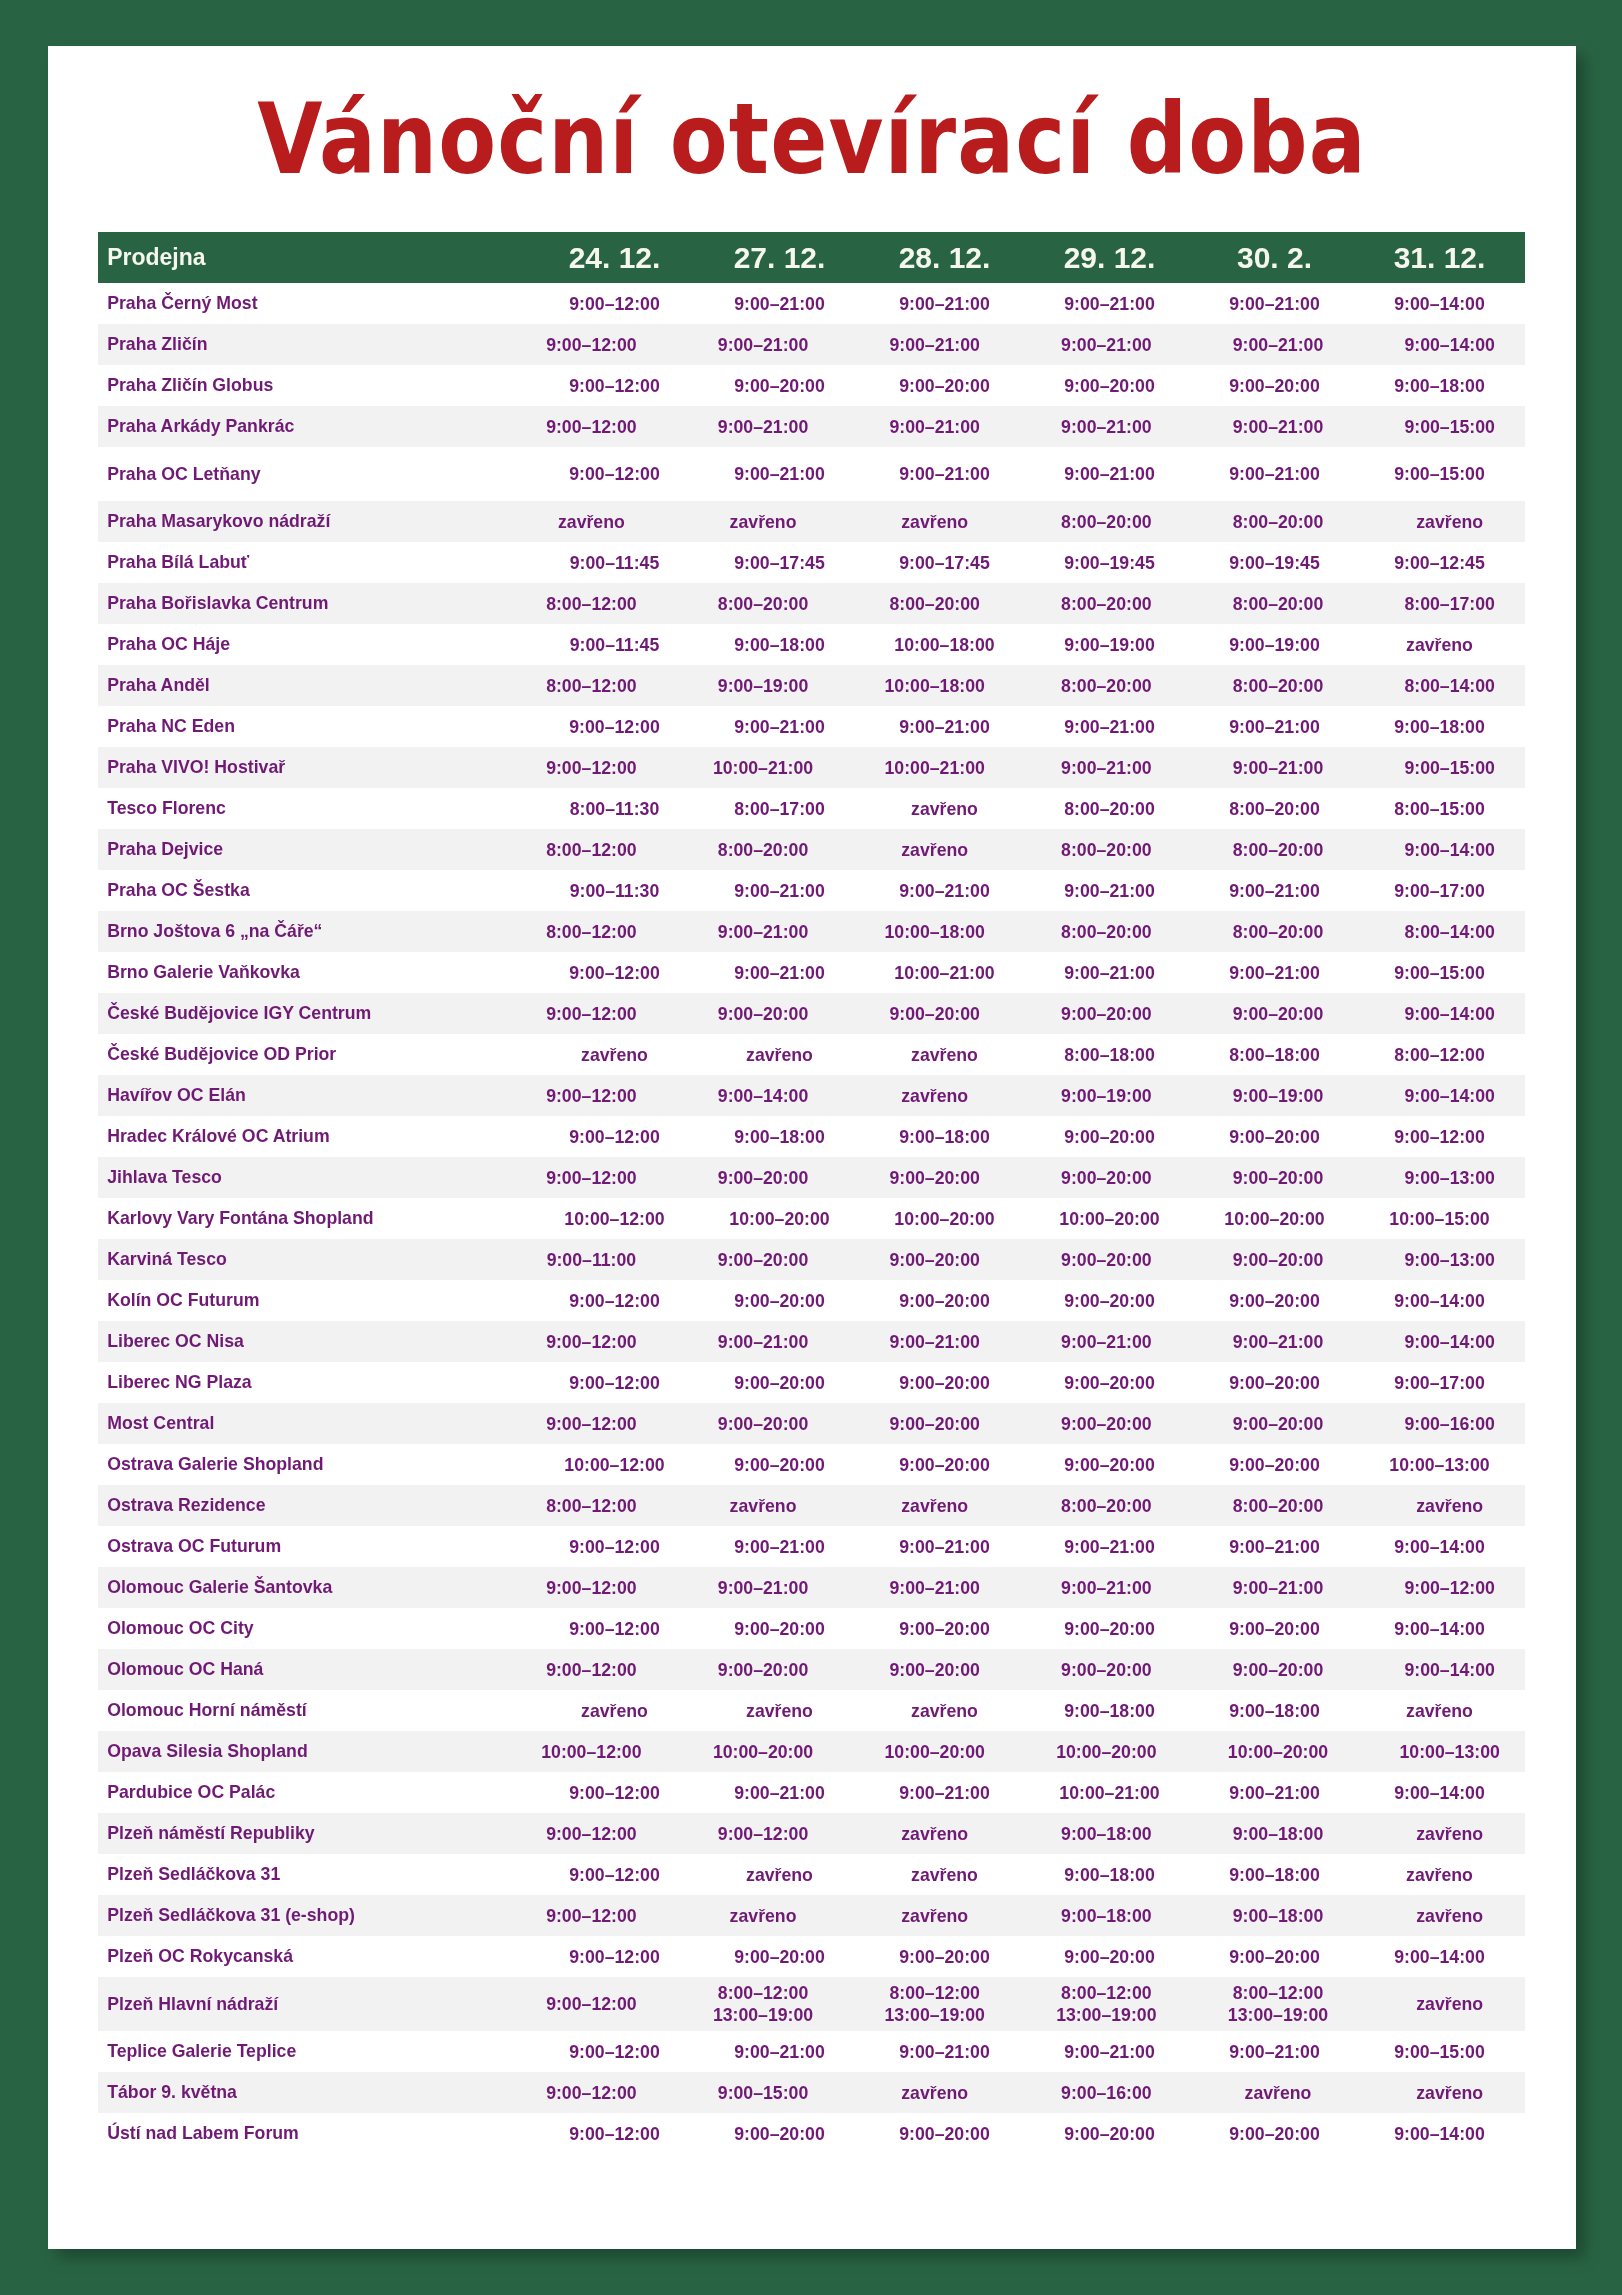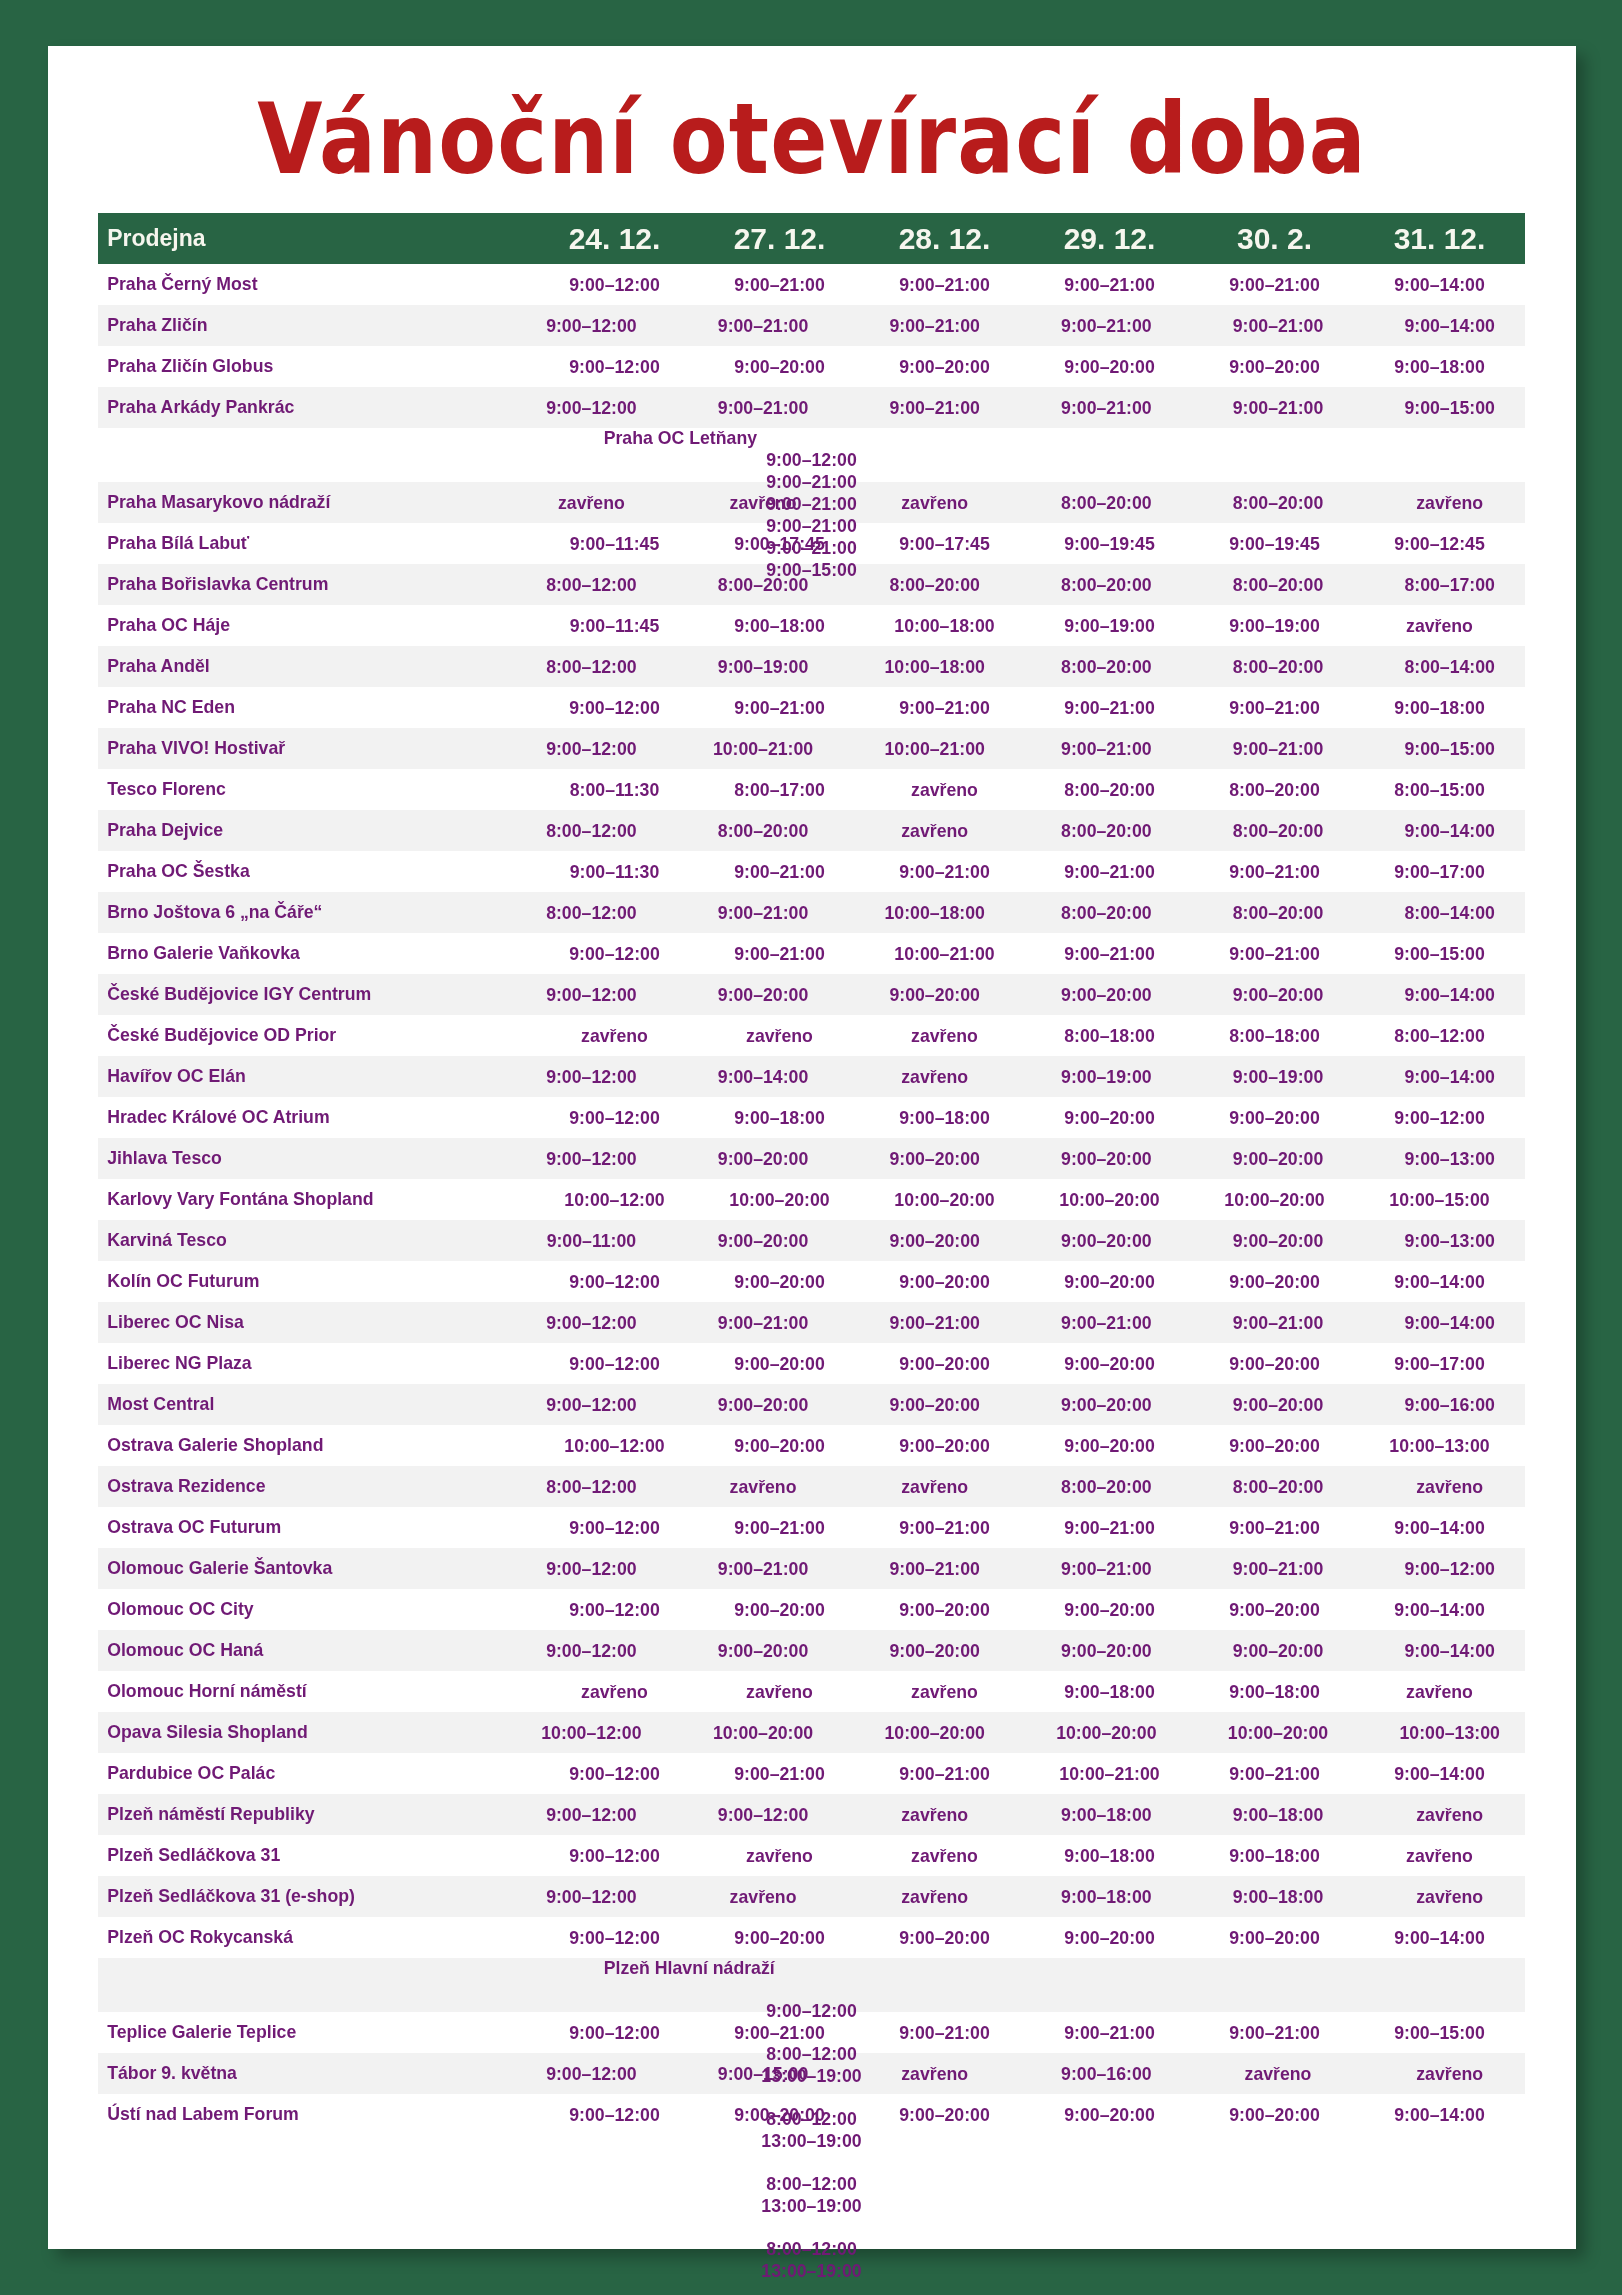--- a/index.html
+++ b/index.html
@@ -25,21 +25,21 @@
     font-family: "DejaVu Sans", sans-serif;
     font-weight: bold;
     font-size: 98px;
     line-height: 105px;
     letter-spacing: 1.3px;
     transform: scaleX(0.86);
     transform-origin: center;
   }
   .table {
     position: absolute;
-    left: 50px; top: 167px;
+    left: 50px; top: 186px;
     width: 1427px;
     border-collapse: collapse;
   }
   .thead-row {
     display: flex;
     height: 51px;
     background: #286444;
     color: #f6f6ee;
     font-weight: bold;
     font-size: 23px;
@@ -49,21 +49,21 @@
   .col-day { width: 165px; text-align: center; }
   .thead-row .col-day { font-size: 30px; text-align: center; }
   .row {
     display: flex;
     align-items: center;
     height: 41px;
     font-size: 17.7px;
     font-weight: bold;
     color: #701a75;
   }
-  .row.tall { height: 54px; flex-direction: column; }
+  .row.tall { height: 54px; }
   .row.alt { background: #f2f2f2; gap: 21px; }
   .row .col-day { font-size: 17.7px; line-height: 22px; }
   .cell-line { display: block; }
 </style>
 </head>
 <body>
 
 <div class="page">
   <div class="title">Vánoční otevírací doba</div>
 

